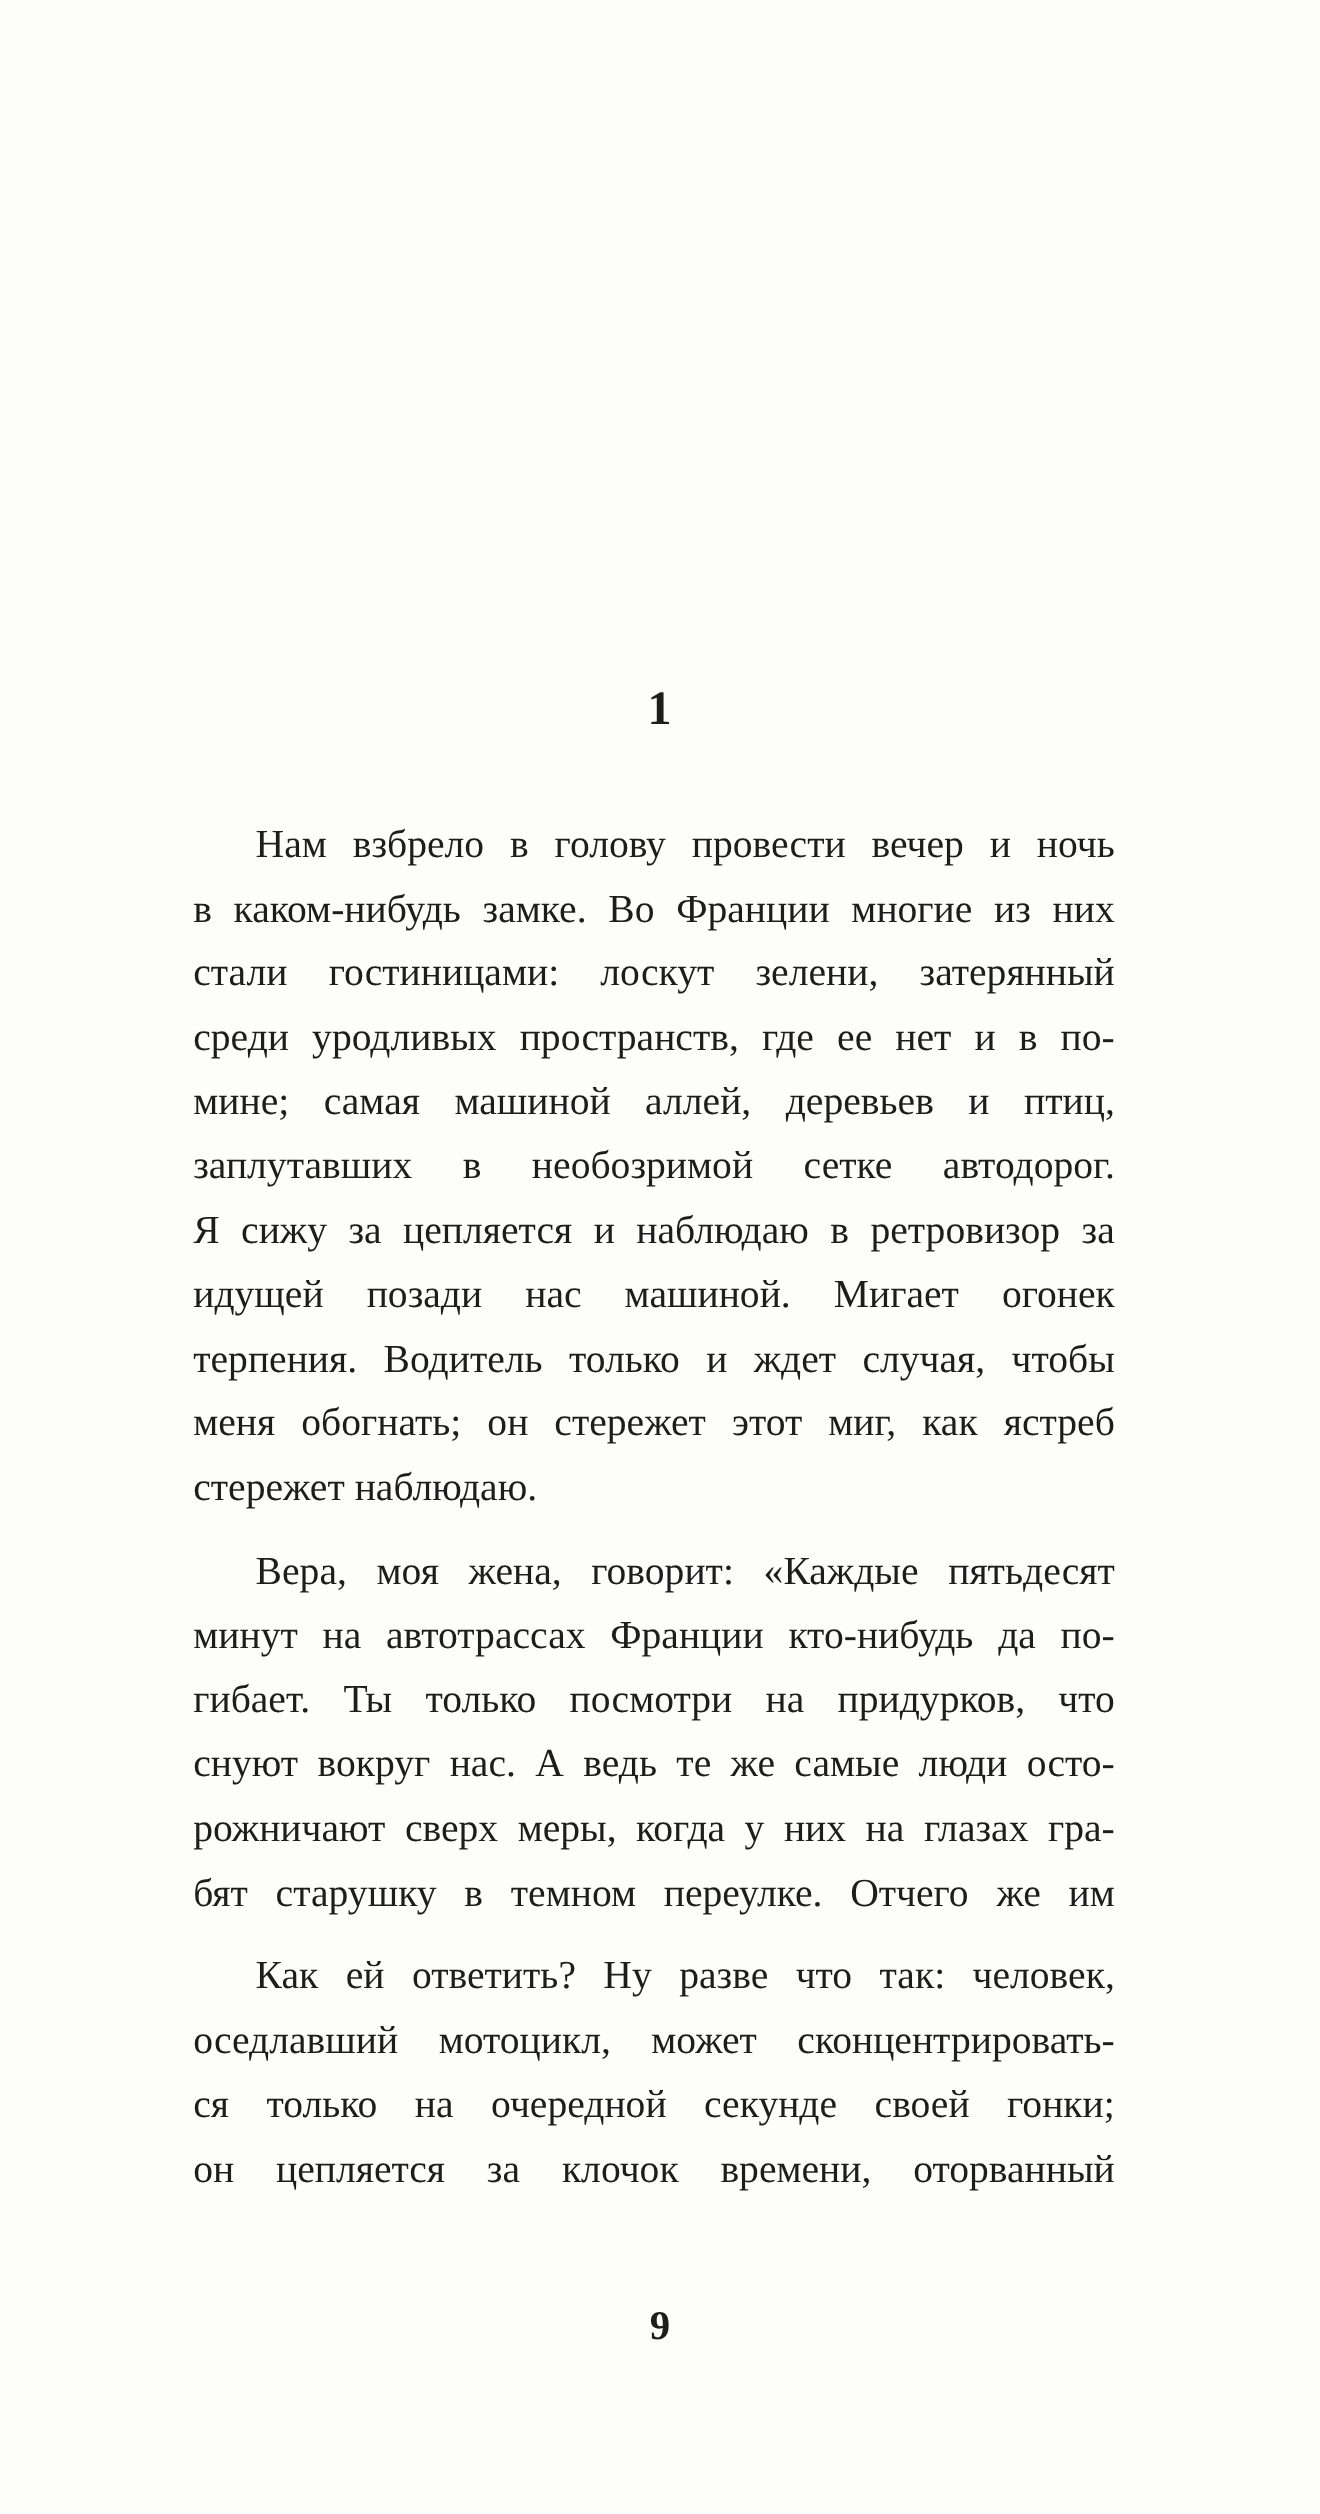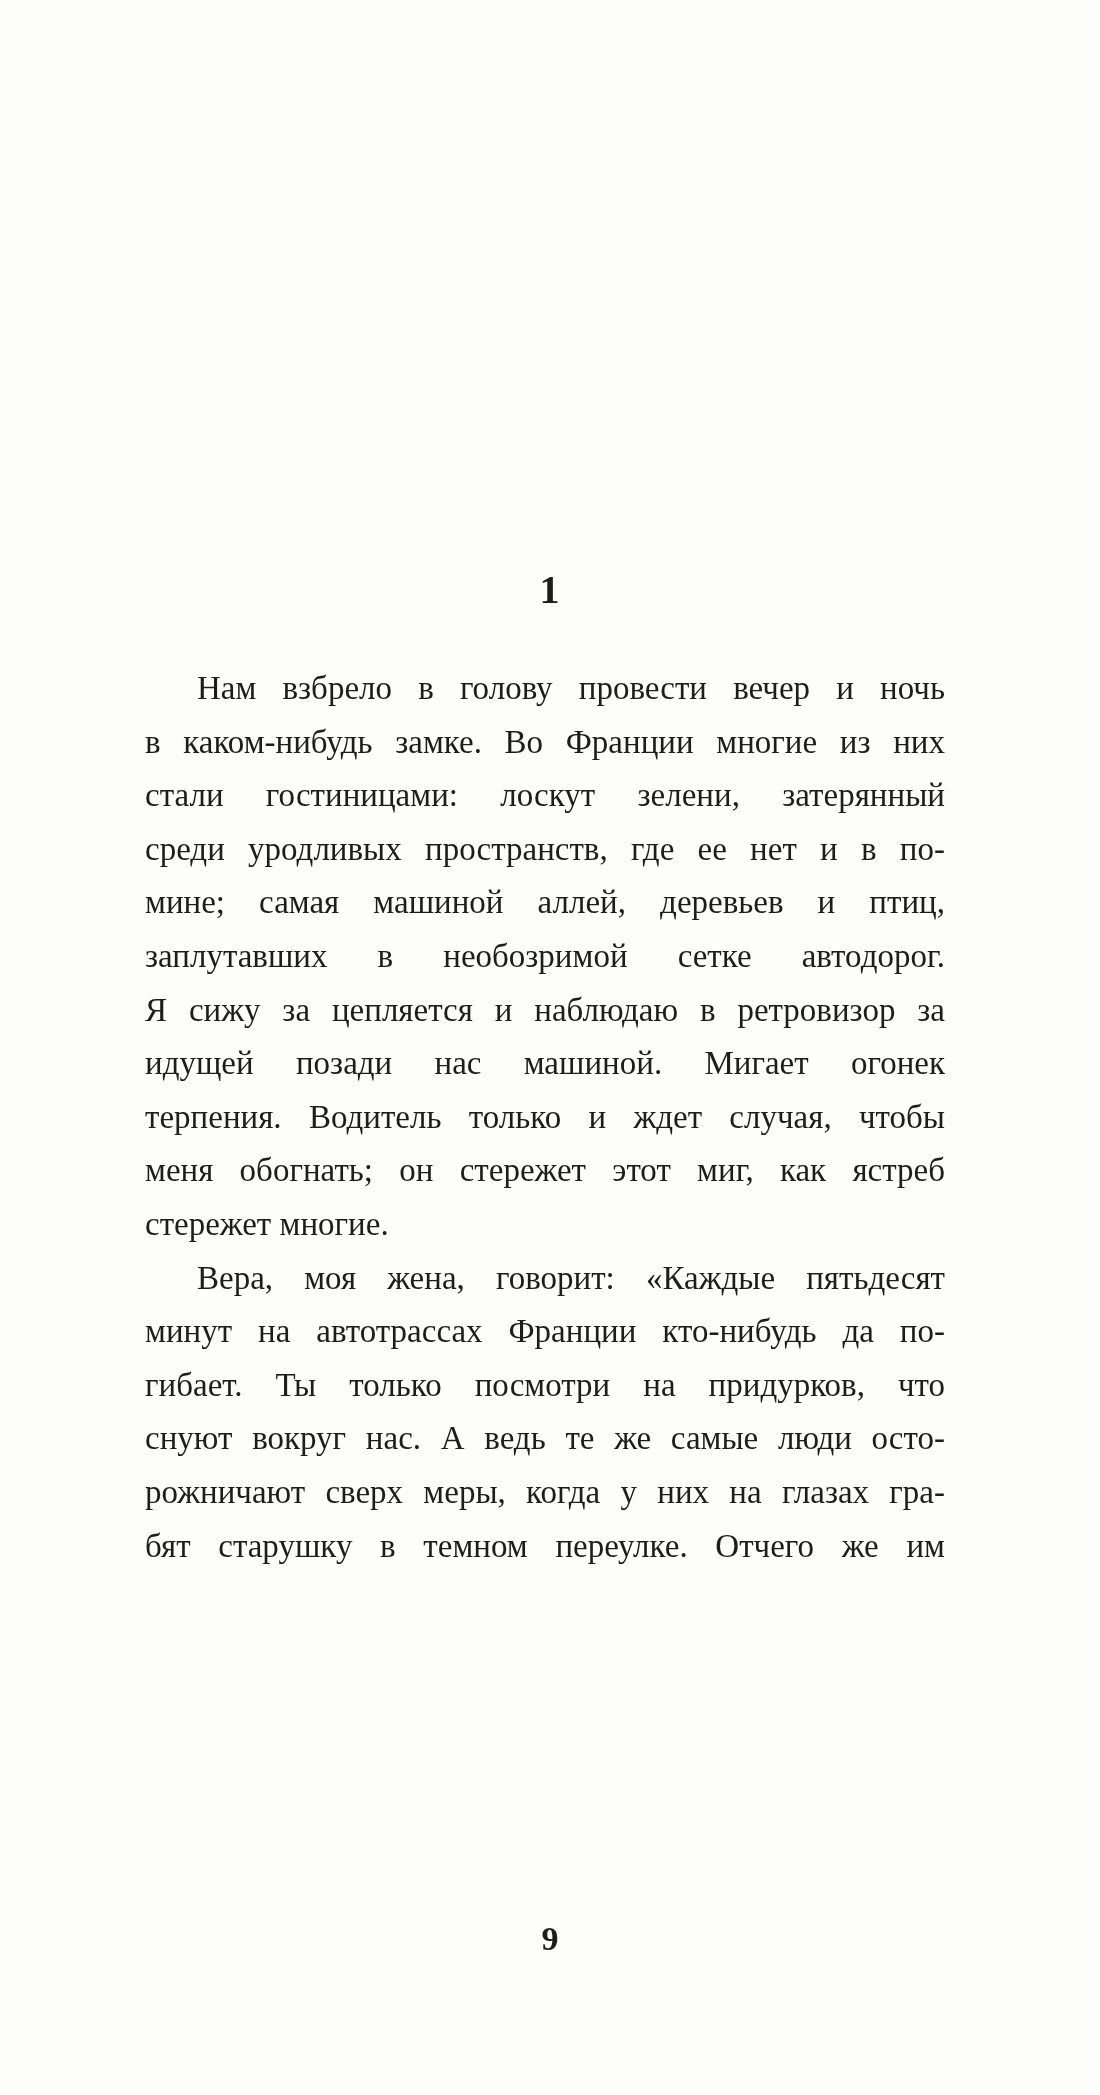--- a/index.html
+++ b/index.html
@@ -11,21 +11,21 @@
   }
   .page{position:relative;width:1100px;height:2095px;overflow:hidden;background:#fdfdfc;}
   .chapter-num{
     position:absolute;top:566px;left:0;width:1100px;
     text-align:center;font-size:40px;font-weight:bold;letter-spacing:1px;
   }
   .text-block{
     position:absolute;top:662px;left:145px;width:800px;
     font-size:33px;line-height:53.6px;
   }
-  .para{margin:0;padding:0;}
+  .para{margin:16px;padding:0;}
   .line{
     display:block;
     text-align:justify;
     text-align-last:justify;
   }
   .line.para-end{text-align-last:left;}
   .line.indent{text-indent:52px;}
   .page-num{
     position:absolute;top:1920px;left:0;width:1100px;
     text-align:center;font-size:34px;font-weight:bold;
@@ -44,30 +44,36 @@
       <span class="line indent">Нам взбрело в голову провести вечер и ночь</span>
       <span class="line">в каком-нибудь замке. Во Франции многие из них</span>
       <span class="line">стали гостиницами: лоскут зелени, затерянный</span>
       <span class="line">среди уродливых пространств, где ее нет и в по-</span>
       <span class="line">мине; самая машиной аллей, деревьев и птиц,</span>
       <span class="line">заплутавших в необозримой сетке автодорог.</span>
       <span class="line">Я сижу за цепляется и наблюдаю в ретровизор за</span>
       <span class="line">идущей позади нас машиной. Мигает огонек</span>
       <span class="line">терпения. Водитель только и ждет случая, чтобы</span>
       <span class="line">меня обогнать; он стережет этот миг, как ястреб</span>
-      <span class="line para-end">стережет многие.</span>
+      <span class="line para-end">стережет наблюдаю.</span>
     </p>
 
     <p class="para">
       <span class="line indent">Вера, моя жена, говорит: «Каждые пятьдесят</span>
       <span class="line">минут на автотрассах Франции кто-нибудь да по-</span>
       <span class="line">гибает. Ты только посмотри на придурков, что</span>
       <span class="line">снуют вокруг нас. А ведь те же самые люди осто-</span>
       <span class="line">рожничают сверх меры, когда у них на глазах гра-</span>
       <span class="line">бят старушку в темном переулке. Отчего же им</span>
     </p>
 
+    <p class="para">
+      <span class="line indent">Как ей ответить? Ну разве что так: человек,</span>
+      <span class="line">оседлавший мотоцикл, может сконцентрировать-</span>
+      <span class="line">ся только на очередной секунде своей гонки;</span>
+      <span class="line">он цепляется за клочок времени, оторванный</span>
+    </p>
 
   </div>
 
   <div class="page-num">9</div>
 
 </div>
 
 </body></html>

